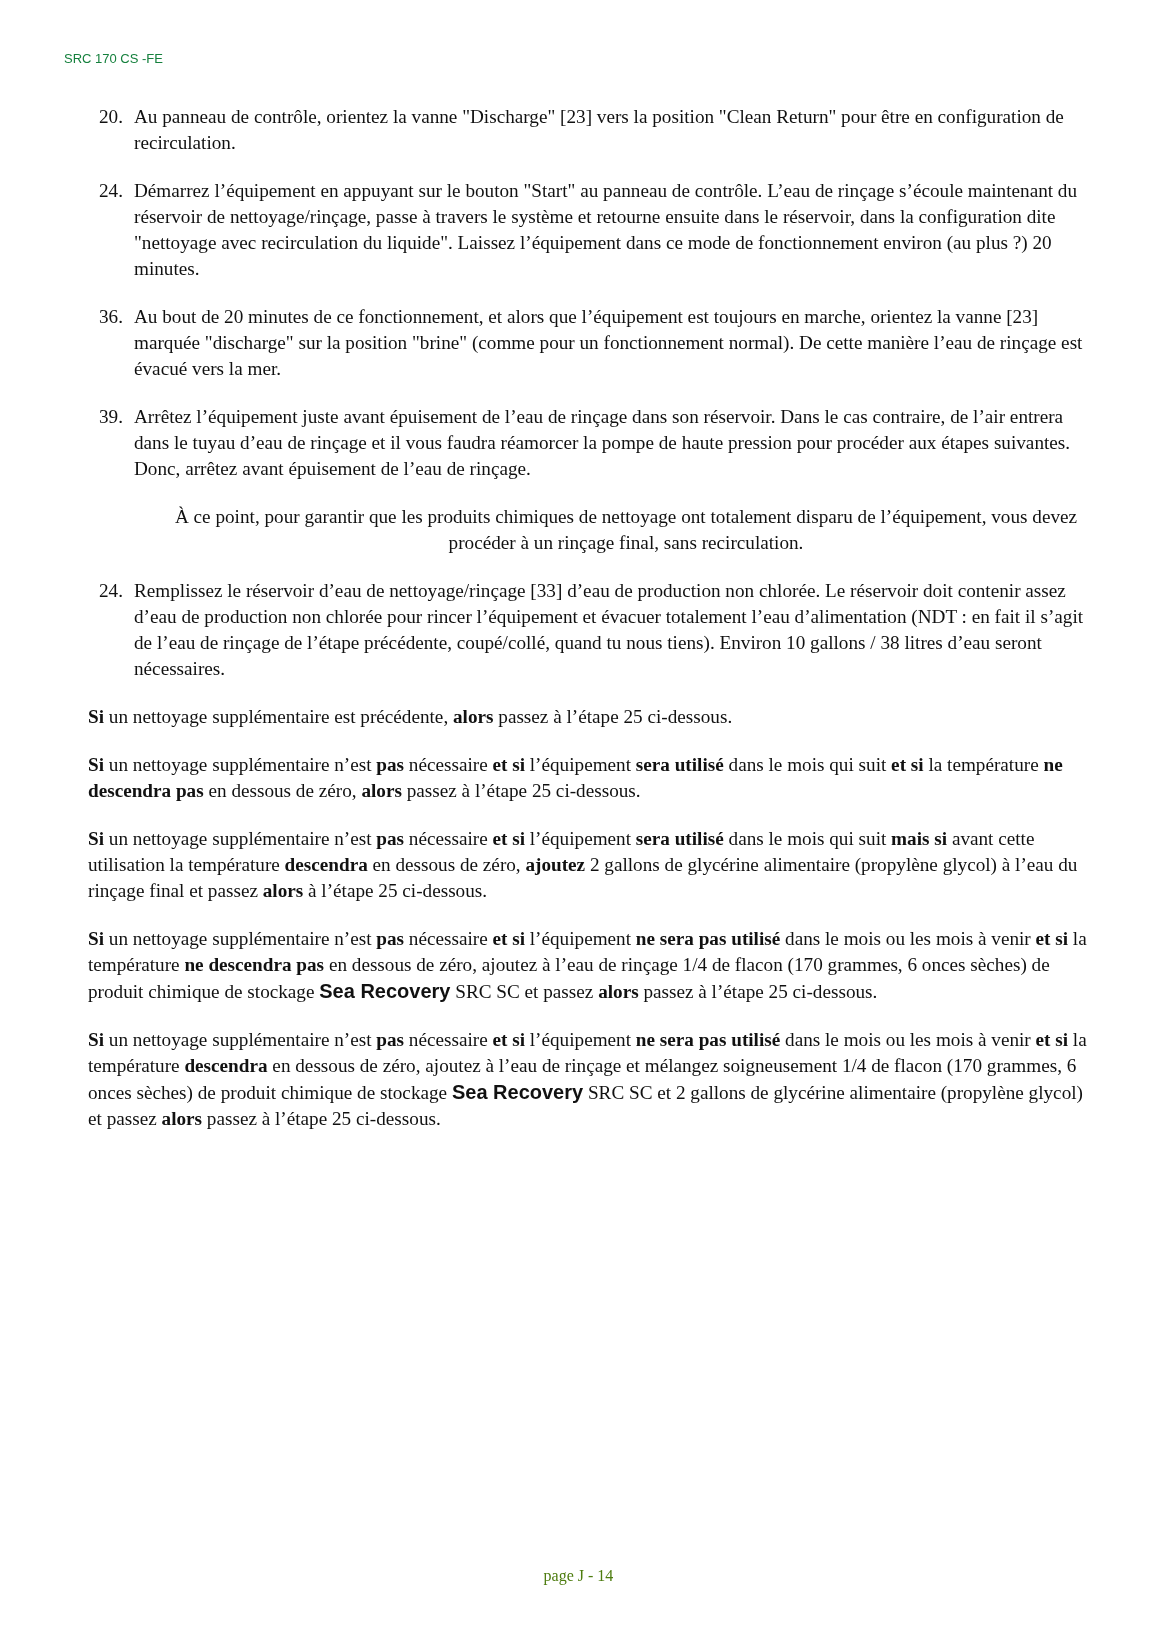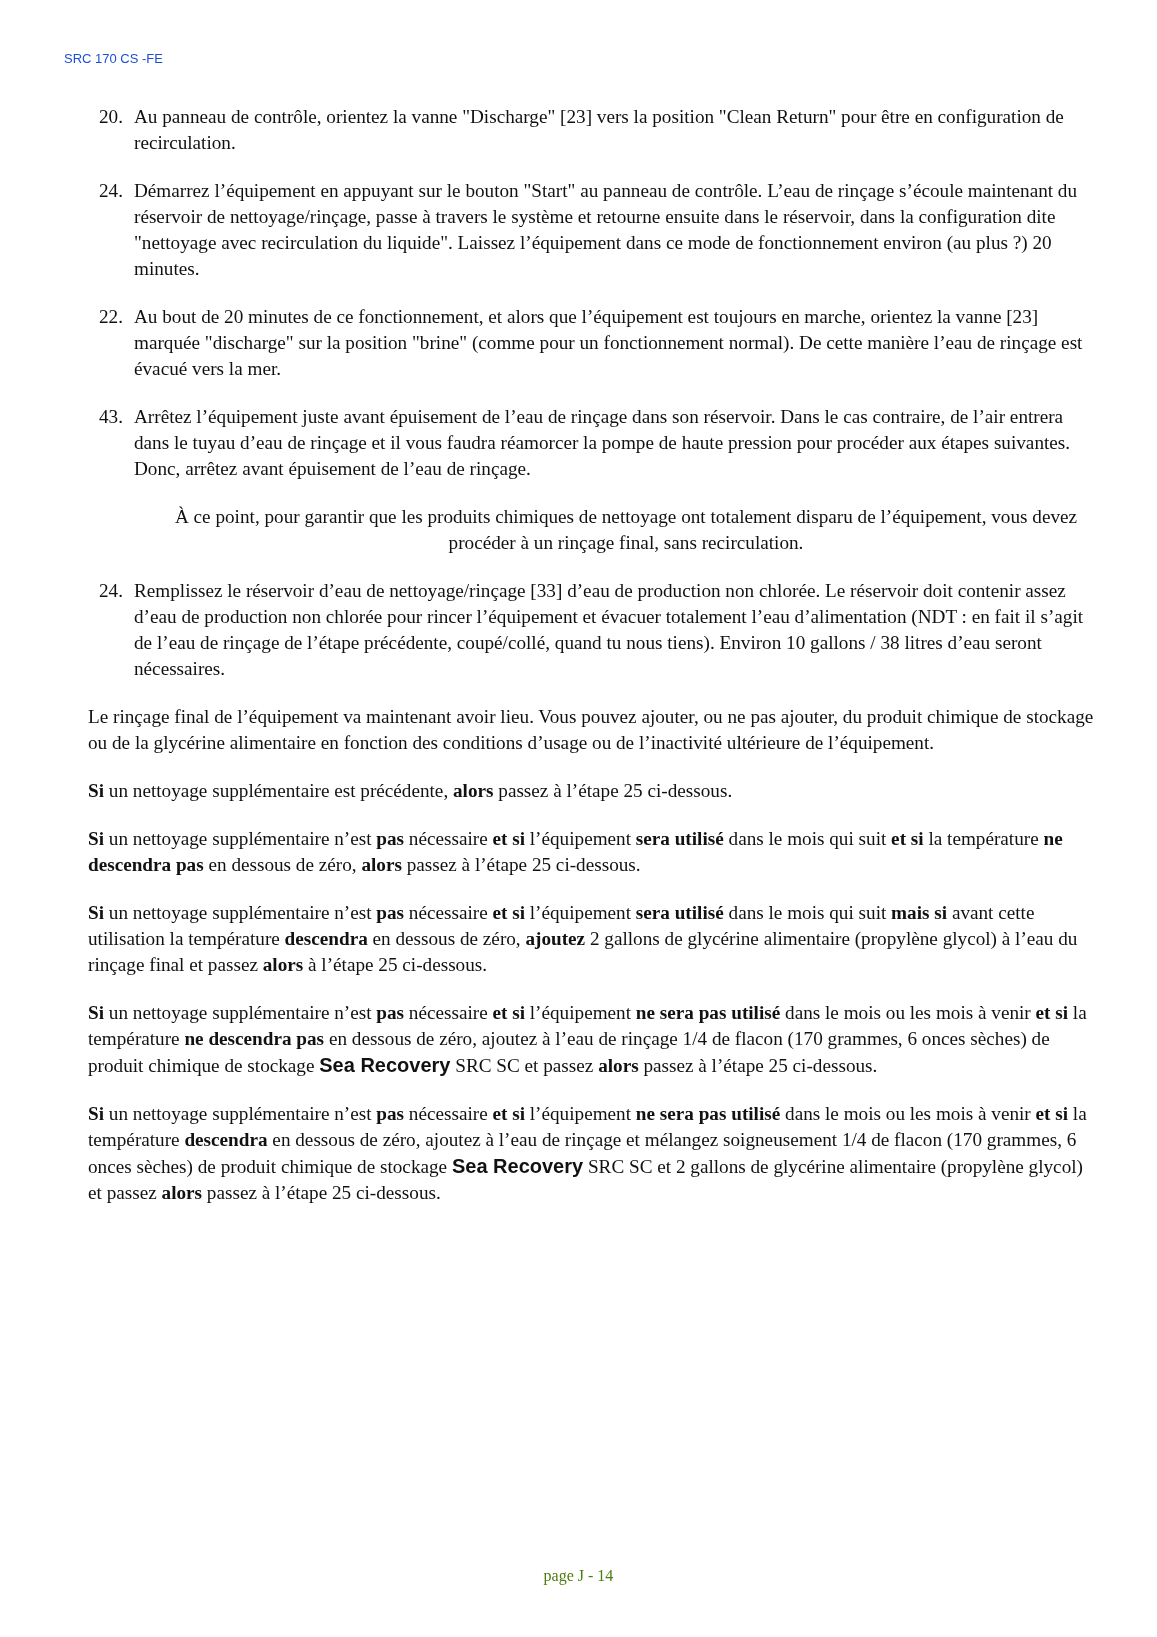--- a/index.html
+++ b/index.html
@@ -1,17 +1,17 @@
 <!DOCTYPE html>
 <html><head>
 <meta charset="utf-8">
 <style>
   html, body { margin: 0; padding: 0; background: #ffffff; }
   body { width: 1157px; height: 1637px; position: relative; overflow: hidden; color: #111; }
-  .header { position: absolute; left: 64px; top: 51px; font-family: "Liberation Sans", sans-serif; font-size: 13px; color: #1d4ed8; }
+  .header { position: absolute; left: 64px; top: 51px; font-family: "Liberation Sans", sans-serif; font-size: 13px; color: #15803d; }
   .content { position: absolute; left: 88px; top: 104px; width: 1010px; font-family: "Liberation Serif", serif; font-size: 19.2px; line-height: 26px; }
   .item { position: relative; padding-left: 46px; margin-bottom: 22px; }
   .item .num { position: absolute; left: 11px; top: 0; }
   .item .txt { display: inline; }
   .note { padding-left: 66px; margin-bottom: 22px; text-align: center; }
   .para { margin-bottom: 22px; }
   .bi { font-weight: bold; }
   .brand { font-family: "Liberation Sans", sans-serif; font-weight: bold; font-size: 20px; }
   .footer { position: absolute; left: 0; width: 1157px; top: 1567px; text-align: center; font-family: "Liberation Serif", serif; font-size: 16px; color: #4d7c0f; }
 </style>
@@ -23,34 +23,33 @@
 <div class="content">
   <div class="item">
     <span class="num">20.</span>
     <span class="txt">Au panneau de contrôle, orientez la vanne "Discharge" [23] vers la position "Clean Return" pour être en configuration de recirculation.</span>
   </div>
   <div class="item">
     <span class="num">24.</span>
     <span class="txt">Démarrez l’équipement en appuyant sur le bouton "Start" au panneau de contrôle. L’eau de rinçage s’écoule maintenant du réservoir de nettoyage/rinçage, passe à travers le système et retourne ensuite dans le réservoir, dans la configuration dite "nettoyage avec recirculation du liquide". Laissez l’équipement dans ce mode de fonctionnement environ (au plus ?) 20 minutes.</span>
   </div>
   <div class="item">
-    <span class="num">22.</span>
+    <span class="num">36.</span>
     <span class="txt">Au bout de 20 minutes de ce fonctionnement, et alors que l’équipement est toujours en marche, orientez la vanne [23] marquée "discharge" sur la position "brine" (comme pour un fonctionnement normal). De cette manière l’eau de rinçage est évacué vers la mer.</span>
   </div>
   <div class="item">
-    <span class="num">43.</span>
+    <span class="num">39.</span>
     <span class="txt">Arrêtez l’équipement juste avant épuisement de l’eau de rinçage dans son réservoir. Dans le cas contraire, de l’air entrera dans le tuyau d’eau de rinçage et il vous faudra réamorcer la pompe de haute pression pour procéder aux étapes suivantes. Donc, arrêtez avant épuisement de l’eau de rinçage.</span>
   </div>
   <div class="note">À ce point, pour garantir que les produits chimiques de nettoyage ont totalement disparu de l’équipement, vous devez procéder à un rinçage final, sans recirculation.</div>
   <div class="item">
     <span class="num">24.</span>
     <span class="txt">Remplissez le réservoir d’eau de nettoyage/rinçage [33] d’eau de production non chlorée. Le réservoir doit contenir assez d’eau de production non chlorée pour rincer l’équipement et évacuer totalement l’eau d’alimentation (NDT : en fait il s’agit de l’eau de rinçage de l’étape précédente, coupé/collé, quand tu nous tiens). Environ 10 gallons / 38 litres d’eau seront nécessaires.</span>
   </div>
 
-  <div class="para">Le rinçage final de l’équipement va maintenant avoir lieu. Vous pouvez ajouter, ou ne pas ajouter, du produit chimique de stockage ou de la glycérine alimentaire en fonction des conditions d’usage ou de l’inactivité ultérieure de l’équipement.</div>
 
   <div class="para cond"><span class="bi">Si</span><span> un nettoyage supplémentaire est précédente, </span><span class="bi">alors</span><span> passez à l’étape 25 ci-dessous.</span></div>
   <div class="para cond"><span class="bi">Si</span><span> un nettoyage supplémentaire n’est </span><span class="bi">pas</span><span> nécessaire </span><span class="bi">et si</span><span> l’équipement </span><span class="bi">sera utilisé</span><span> dans le mois qui suit </span><span class="bi">et si</span><span> la température </span><span class="bi">ne descendra pas</span><span> en dessous de zéro, </span><span class="bi">alors</span><span> passez à l’étape 25 ci-dessous.</span></div>
   <div class="para cond"><span class="bi">Si</span><span> un nettoyage supplémentaire n’est </span><span class="bi">pas</span><span> nécessaire </span><span class="bi">et si</span><span> l’équipement </span><span class="bi">sera utilisé</span><span> dans le mois qui suit </span><span class="bi">mais si</span><span> avant cette utilisation la température </span><span class="bi">descendra</span><span> en dessous de zéro, </span><span class="bi">ajoutez</span><span> 2 gallons de glycérine alimentaire (propylène glycol) à l’eau du rinçage final et passez </span><span class="bi">alors</span><span> à l’étape 25 ci-dessous.</span></div>
   <div class="para cond"><span class="bi">Si</span><span> un nettoyage supplémentaire n’est </span><span class="bi">pas</span><span> nécessaire </span><span class="bi">et si</span><span> l’équipement </span><span class="bi">ne sera pas utilisé</span><span> dans le mois ou les mois à venir </span><span class="bi">et si</span><span> la température </span><span class="bi">ne descendra pas</span><span> en dessous de zéro, ajoutez à l’eau de rinçage 1/4 de flacon (170 grammes, 6 onces sèches) de produit chimique de stockage </span><span class="brand">Sea Recovery</span><span> SRC SC et passez </span><span class="bi">alors</span><span> passez à l’étape 25 ci-dessous.</span></div>
   <div class="para cond"><span class="bi">Si</span><span> un nettoyage supplémentaire n’est </span><span class="bi">pas</span><span> nécessaire </span><span class="bi">et si</span><span> l’équipement </span><span class="bi">ne sera pas utilisé</span><span> dans le mois ou les mois à venir </span><span class="bi">et si</span><span> la température </span><span class="bi">descendra</span><span> en dessous de zéro, ajoutez à l’eau de rinçage et mélangez soigneusement 1/4 de flacon (170 grammes, 6 onces sèches) de produit chimique de stockage </span><span class="brand">Sea Recovery</span><span> SRC SC et 2 gallons de glycérine alimentaire (propylène glycol) et passez </span><span class="bi">alors</span><span> passez à l’étape 25 ci-dessous.</span></div>
 </div>
 
 <div class="footer">page J - 14</div>
 

